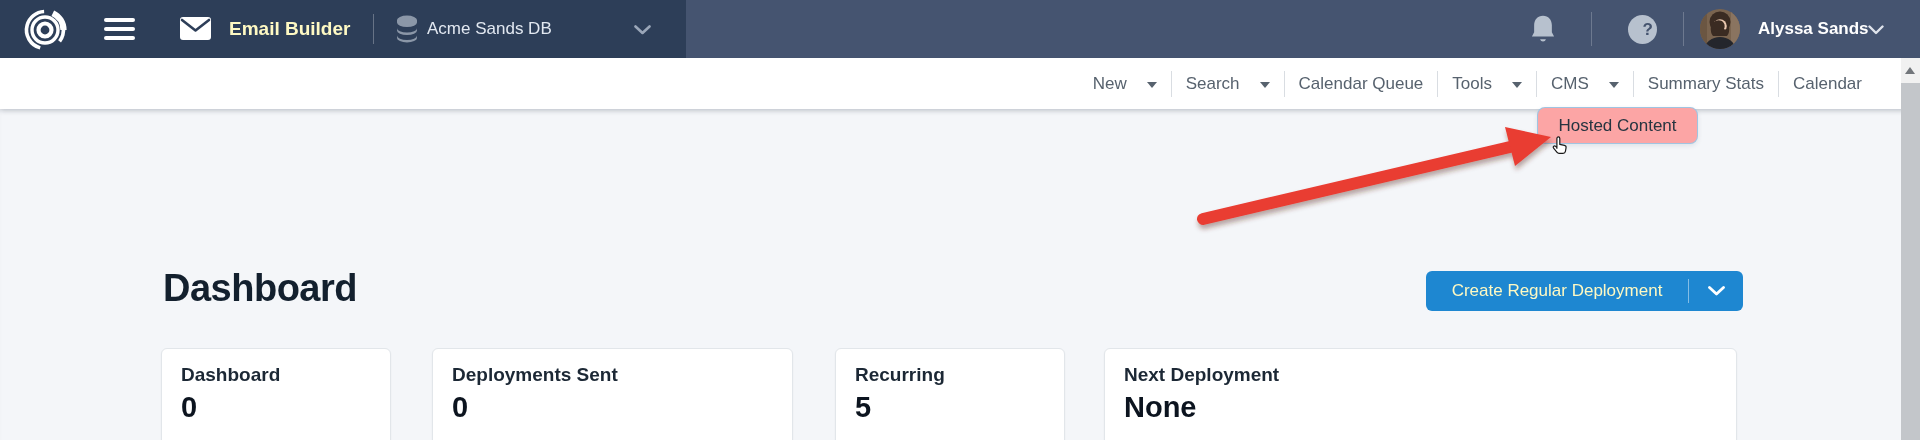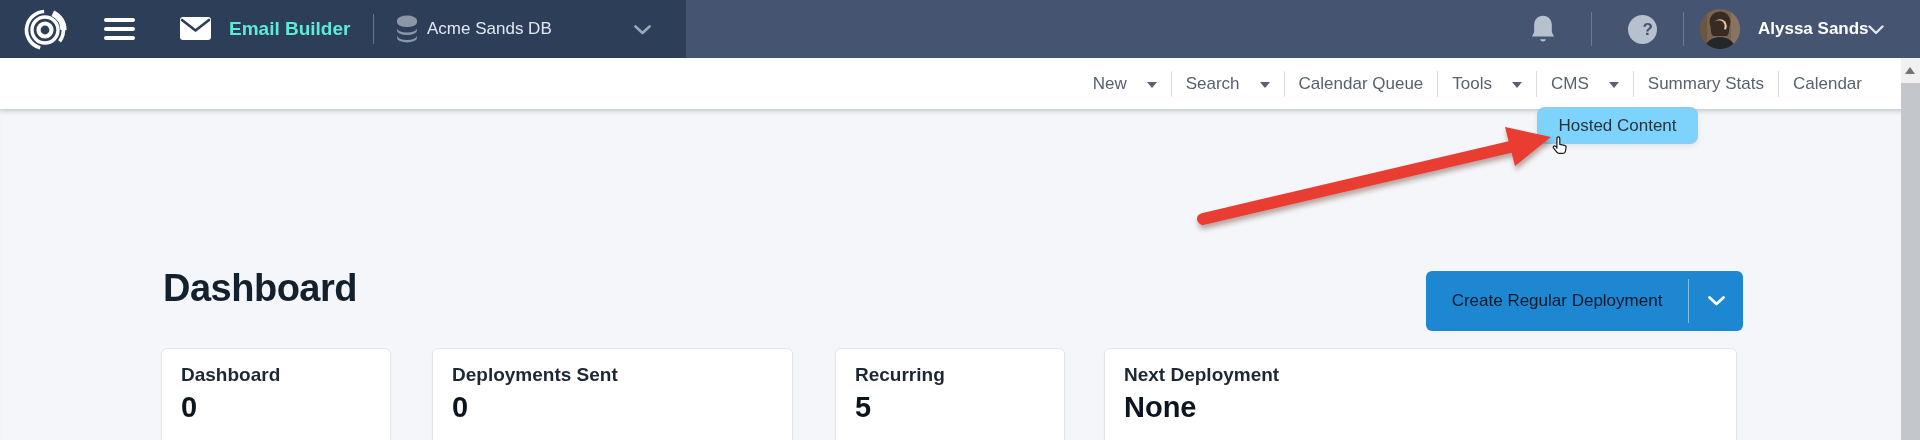--- a/index.html
+++ b/index.html
@@ -9,21 +9,21 @@
 
   
   .topbar { position:absolute; top:0; left:0; width:1920px; height:58px; background:#455470; }
   .topbar-left-bg { position:absolute; top:0; left:0; width:686px; height:58px; background:#2d3e58; }
   .topbar * { position:absolute; }
   .logo-svg { left:23px; top:7px; }
   .hamburger { left:104px; top:17px; width:31px; height:24px; cursor:pointer; }
   .hamburger i { display:block; position:absolute; left:0; width:31px; height:4px; border-radius:2px; background:#fff; }
   .hamburger i:nth-child(1){top:1px;} .hamburger i:nth-child(2){top:10px;} .hamburger i:nth-child(3){top:19px;}
   .envelope-svg { left:180px; top:17px; }
-  .app-title { left:229px; top:0; height:55px; line-height:58px; color:#5eead4; font-size:19px; font-weight:bold; }
+  .app-title { left:229px; top:0; height:55px; line-height:58px; color:#fef9c3; font-size:19px; font-weight:bold; }
   .tb-sep1 { left:373px; top:14px; width:1px; height:30px; background:rgba(255,255,255,.28); }
   .db-selector { left:386px; top:0; width:300px; height:58px; cursor:pointer; }
   .db-icon-svg { left:8px; top:15px; }
   .db-label { left:41px; top:0; height:58px; line-height:58px; color:#e2e8f1; font-size:17px; }
   .db-chevron { left:248px; top:25px; }
   .bell-wrap { left:1528px; top:14px; width:30px; height:32px; cursor:pointer; }
   .tb-sep2 { left:1591px; top:12px; width:1px; height:34px; background:rgba(255,255,255,.22); }
   .help-circle { left:1628px; top:15px; width:29px; height:29px; border-radius:50%; background:#b7c1ce;
                  text-align:center; line-height:29px; font-size:17px; font-weight:bold; color:#44536e; cursor:pointer; }
   .tb-sep3 { left:1683px; top:12px; width:1px; height:34px; background:rgba(255,255,255,.22); }
@@ -36,32 +36,32 @@
             box-shadow:0 3px 5px -1px rgba(30,40,60,.15); z-index:5; }
   .nav-items { position:absolute; right:58px; top:0; height:51px; display:flex; align-items:center; }
   .nav-item { display:flex; align-items:center; gap:20px; color:#57626e; font-size:17px;
               cursor:pointer; white-space:nowrap; }
   .nav-sep { width:1px; height:26px; background:#d9dde2; margin:0 14px; }
   .caret { width:0; height:0; border-left:5.5px solid transparent; border-right:5.5px solid transparent;
            border-top:6.5px solid #57626e; margin-top:2px; }
 
   
   .dropdown-badge { position:absolute; left:1537px; top:107px; width:161px; height:37px; z-index:20;
-                    background:#7dd3fc; border:1px solid rgba(150,200,232,.9); border-radius:8px;
+                    background:#fca5a5; border:1px solid rgba(150,200,232,.9); border-radius:8px;
                     display:flex; align-items:center; justify-content:center;
                     color:#263440; font-size:17px; cursor:pointer;
                     box-shadow:0 2px 5px rgba(40,60,90,.10); }
 
   
   .content { position:absolute; top:109px; left:0; width:1920px; height:331px; background:#f4f6f9;
              box-shadow:inset 0 4px 5px -3px rgba(30,40,60,.12); }
   .page-title { position:absolute; left:163px; top:158px; font-size:38px; font-weight:bold; color:#13202e; letter-spacing:-0.5px; }
 
-  .create-btn { position:absolute; left:1426px; top:162px; width:317px; height:60px; border-radius:6px;
-                background:#1e87d1; display:flex; align-items:stretch; color:#0f172a; cursor:pointer; z-index:10; }
+  .create-btn { position:absolute; left:1426px; top:162px; width:317px; height:40px; border-radius:6px;
+                background:#1e87d1; display:flex; align-items:stretch; color:#fef9c3; cursor:pointer; z-index:10; }
   .create-btn-label { flex:1; display:flex; align-items:center; justify-content:center; font-size:17px; }
   .create-btn-div { width:1px; margin:8px 0; background:rgba(255,255,255,.45); }
   .create-btn-caret { width:54px; display:flex; align-items:center; justify-content:center; }
 
   .card { position:absolute; top:239px; height:124px; background:#fff; border:1px solid #e2e6ea;
           border-radius:6px; box-shadow:0 1px 2px rgba(20,30,40,.05);
           padding:15px 19px 13px 19px; display:flex; flex-direction:column; }
   .card-1 { left:161px; width:230px; } .card-2 { left:432px; width:361px; }
   .card-3 { left:835px; width:230px; } .card-4 { left:1104px; width:633px; }
   .card-title { font-size:19px; font-weight:bold; color:#1c2835; }

